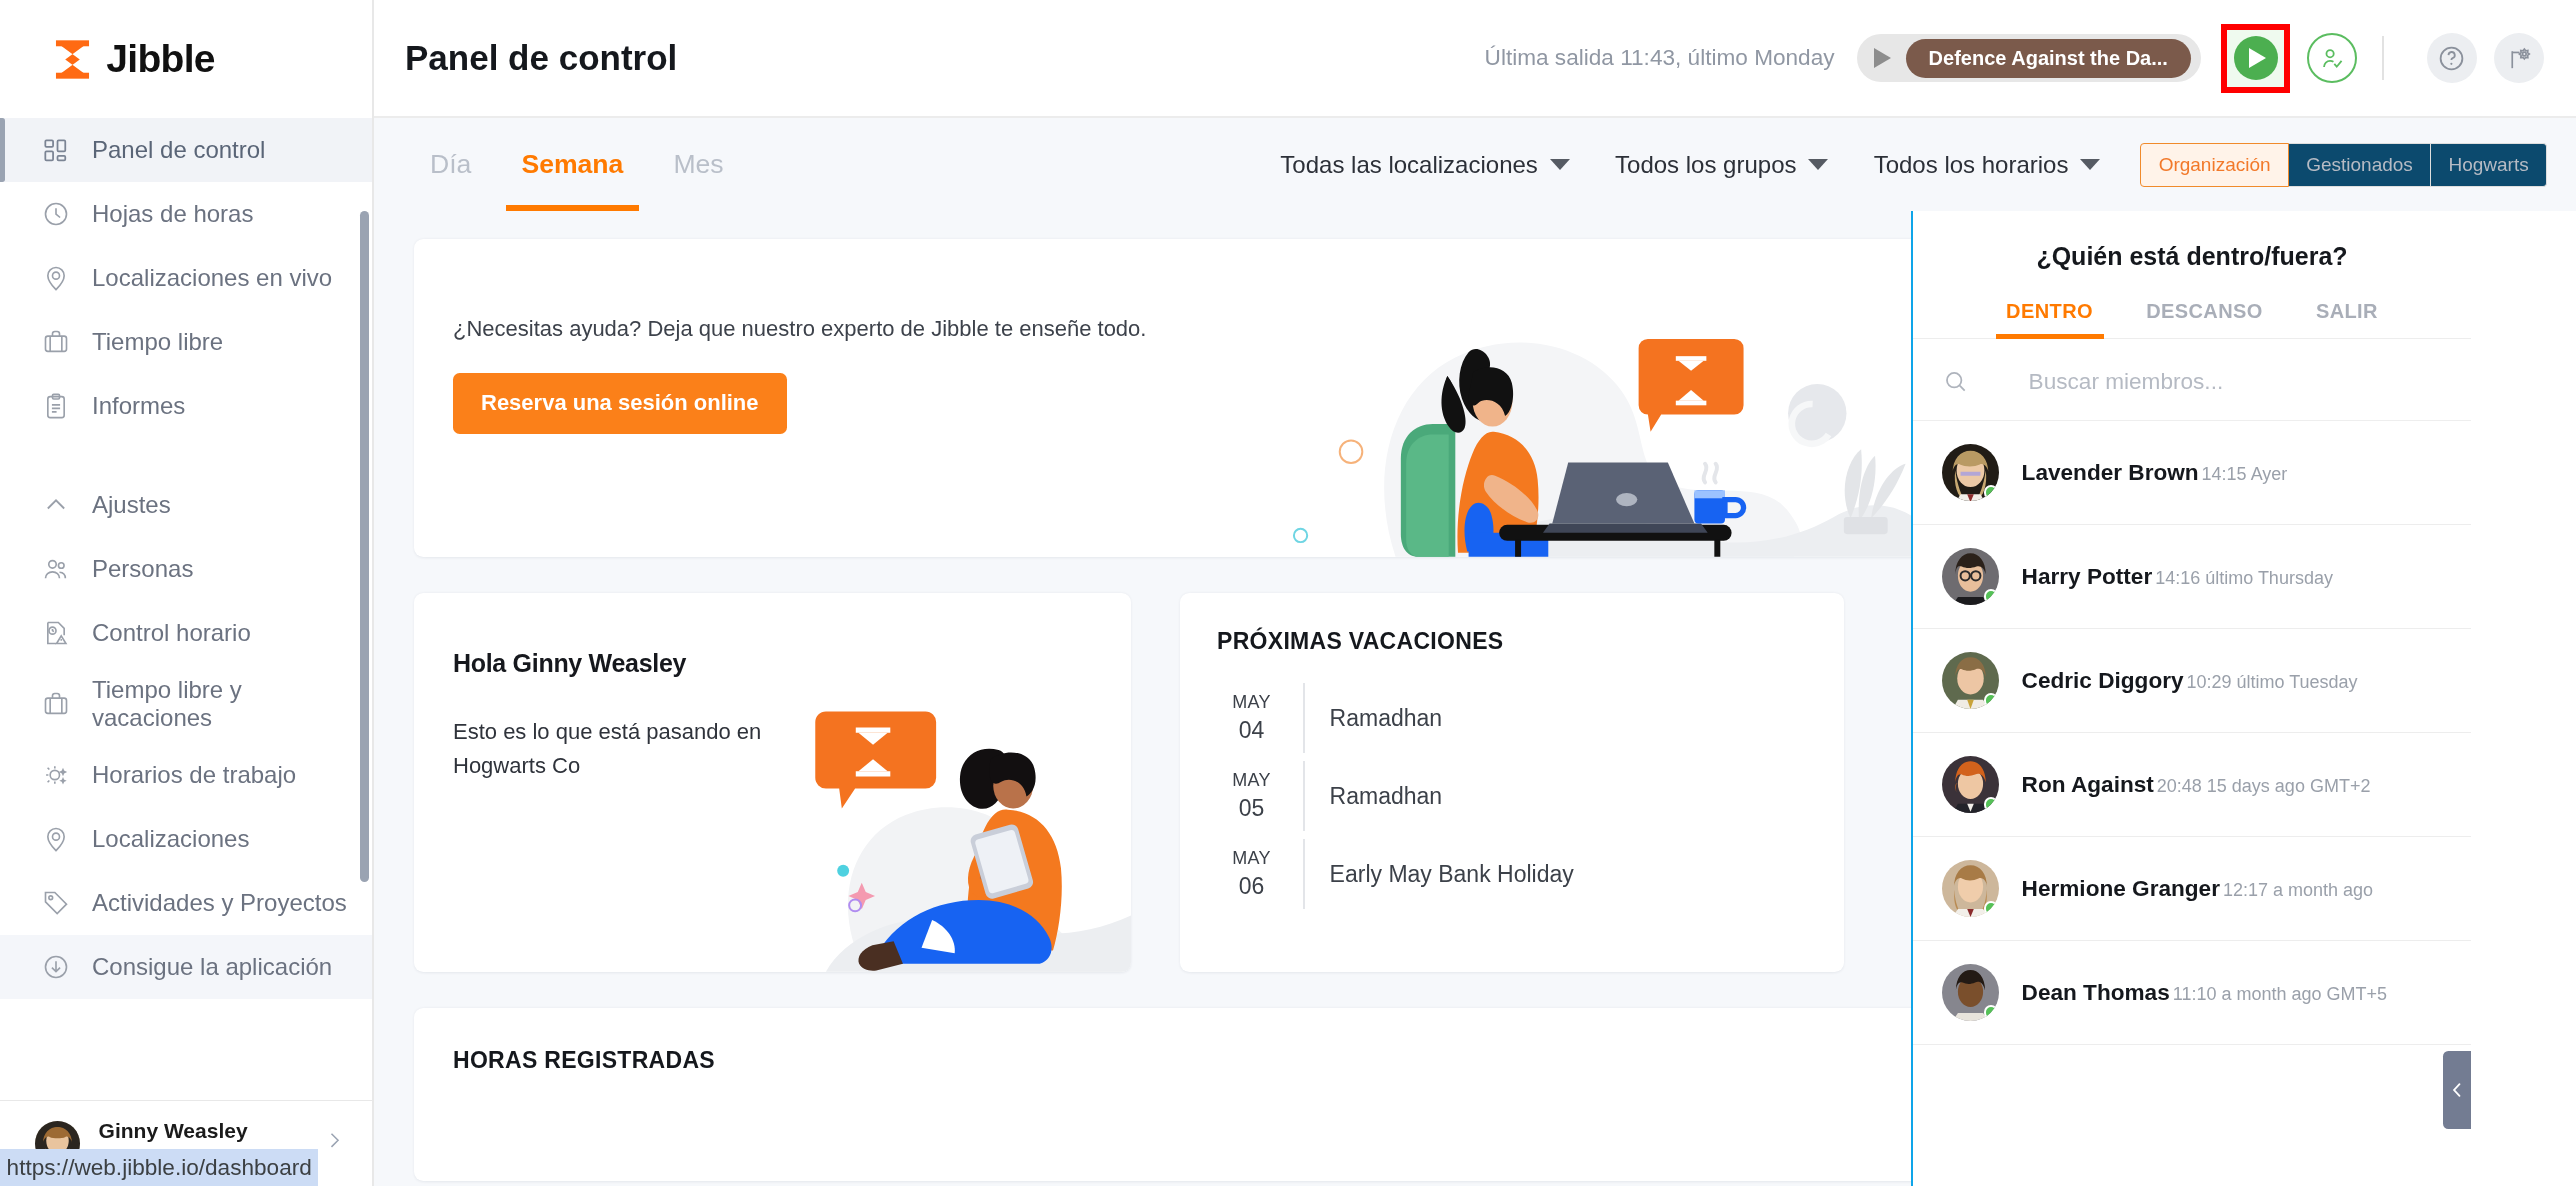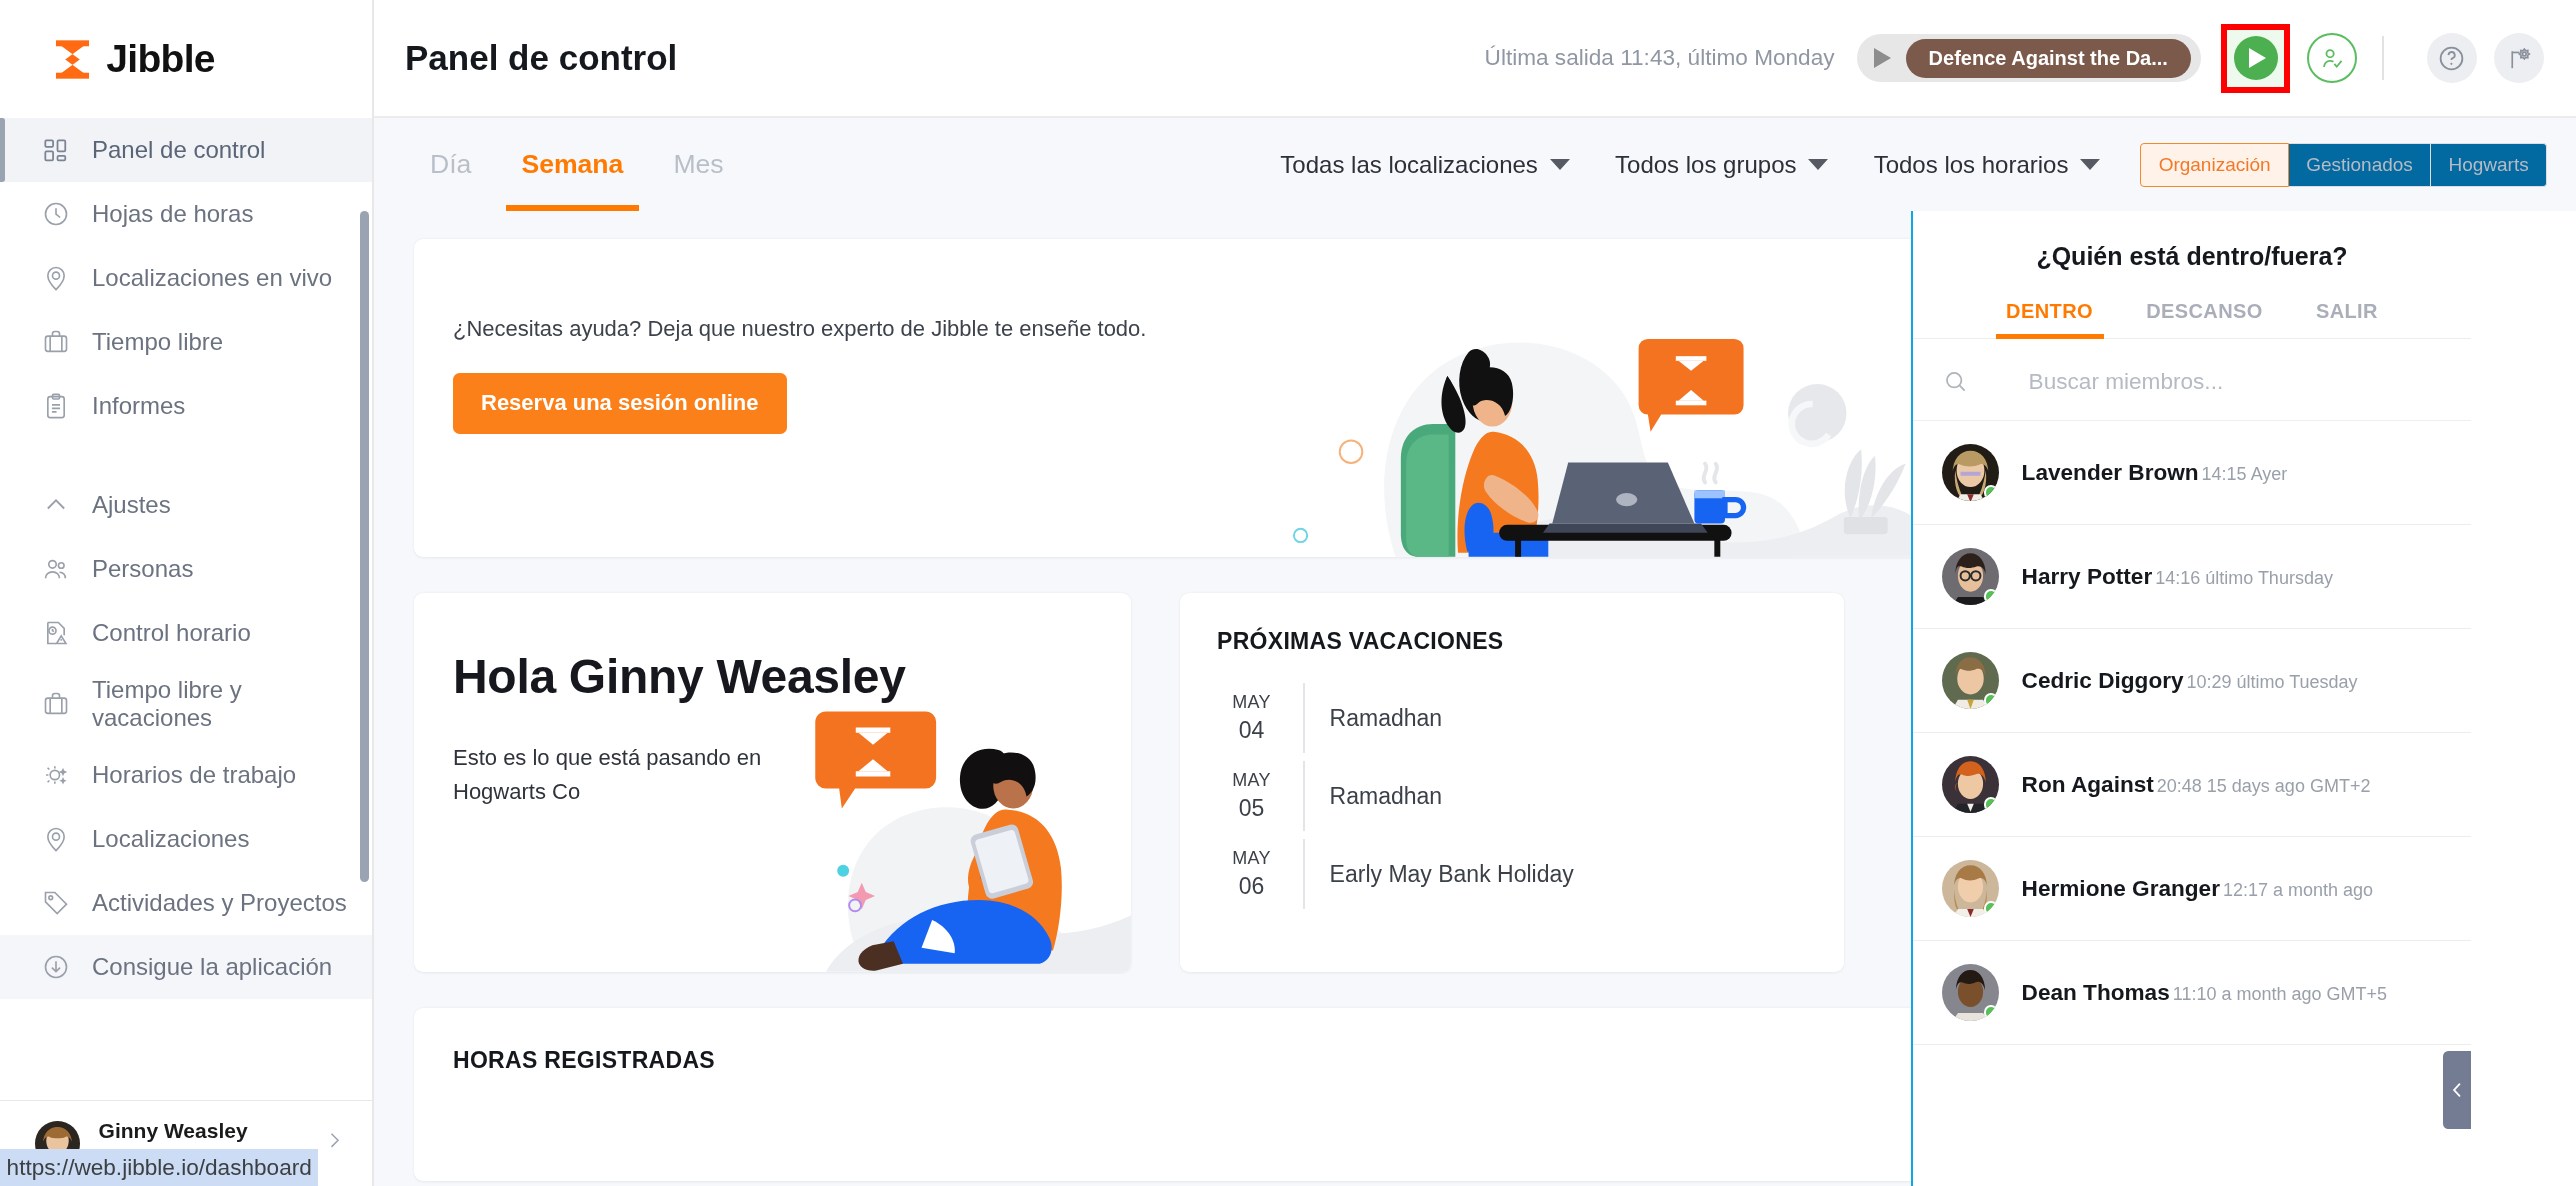--- a/index.html
+++ b/index.html
@@ -186,21 +186,21 @@
     padding: 0 22.6px;
     white-space: nowrap;
   }
   .caret { width:0;height:0;border-left:10px solid transparent;border-right:10px solid transparent;border-top:11.3px solid #565b63; }
   .seg {
     display: flex; align-items: stretch; margin-left: 17.3px;
     height: 44px;
   }
   .seg-btn {
     border: 1.3px solid #dedede;
-    background: #0369a1; color: #b6bbc4;
+    background: #0c4a6e; color: #b6bbc4;
     font-size: 19px;
     display: flex; align-items: center; justify-content: center;
     padding: 0 17.3px;
     border-left: none;
     white-space: nowrap;
   }
   .seg-btn:first-child { border-left: 1.3px solid #f08a2b; border-radius: 4px 0 0 4px; }
   .seg-btn:last-child { border-radius: 0 4px 4px 0; }
   .seg-btn.active {
     background: #fff3e9; border: 1.3px solid #f08a2b; color: #f2792a; font-weight: 400;
@@ -232,21 +232,21 @@
     background: #fb8019; color: #fff;
     font-size: 22px; font-weight: 700;
     border-radius: 6.6px; padding: 17.3px 28px;
     border: none;
   }
   .demo-art { position: absolute; right: 0; top: 0; width: 797px; height: 318px; }
 
   .row2 { display: flex; gap: 49px; margin-top: 36px; }
   .hello-card { width: 717px; height: 379px; position: relative; overflow: hidden; }
   .hello-inner { padding: 56px 0 0 39px; }
-  .hello-title { font-size: 48px; font-weight: 700; color: #16181d; letter-spacing: -0.3px; }
+  .hello-title { font-size: 25px; font-weight: 700; color: #16181d; letter-spacing: -0.3px; }
   .hello-sub { font-size: 22px; color: #2f333b; margin-top: 37px; line-height: 1.55; max-width: 319px; }
   .hello-art { position: absolute; right: -6.6px; bottom: 0; width: 425px; height: 286px; }
 
   .vac-card { width: 664px; height: 379px; padding: 35px 37px 0 37px; }
   .vac-title { font-size: 23px; font-weight: 700; color: #15181d; letter-spacing: 0.3px; }
   .vac-list { margin-top: 24px; }
   .vac-row { display: flex; align-items: stretch; height: 78px; }
   .vac-date {
     width: 69px; text-align: center; color: #3c4149;
     display:flex; flex-direction: column; justify-content: center; gap: 4px;

